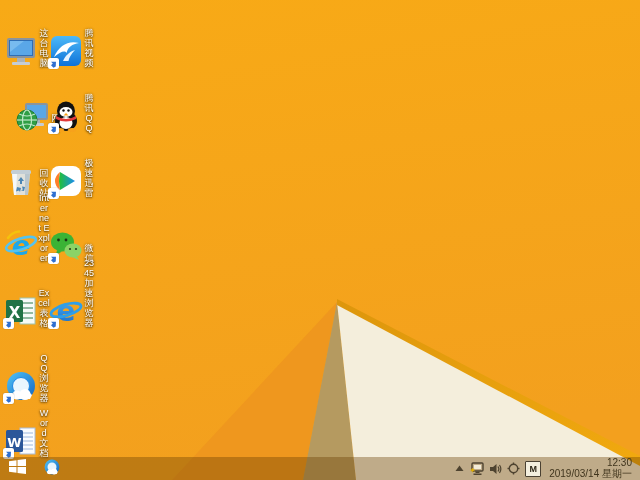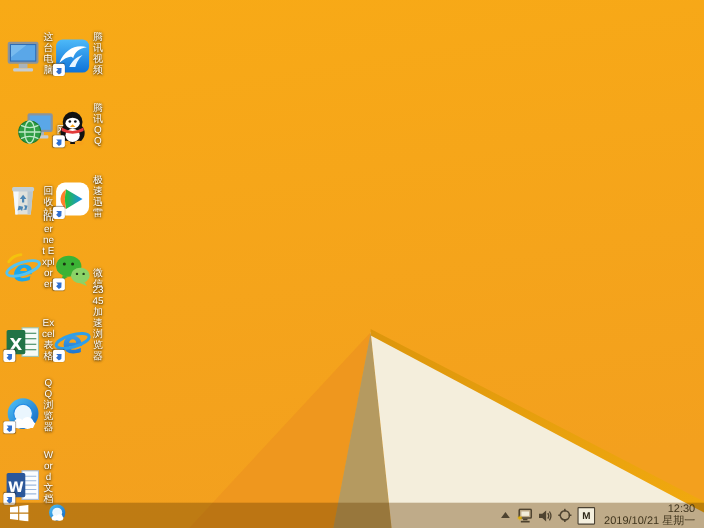--- a/index.html
+++ b/index.html
@@ -125,21 +125,21 @@
       </svg>
       <span class="badge">
         <svg width="9" height="9" viewBox="0 0 9 9">
             <path d="M1.5 7.5 L1.5 4 L4 4 L4 1.5 L7.5 5 L4 8.2 Z" fill="#2f6fd0" transform="rotate(-45 4.5 4.5)"></path>
           </svg>
       </span>
     </div>
     <div class="lbl">Excel表格</div>
   </div>
 
-  <div class="cell" style="left:4px;top:331px">
+  <div class="cell" style="left:4px;top:341px">
     <div class="ic">
       <svg width="34" height="34" viewBox="0 0 34 34">
         <defs>
             <linearGradient id="qbg1" x1="0" y1="0" x2="1" y2="1">
           <stop offset="0" stop-color="#4fc3f7"></stop>
               <stop offset="1" stop-color="#1464c0"></stop>
             </linearGradient>
           </defs>
         <circle cx="17" cy="17" r="14" fill="url(#qbg1)"></circle>
         <circle cx="17" cy="17" r="8.5" fill="#eaf6fe"></circle>
@@ -356,18 +356,18 @@
           <line x1="10" y1="6.5" x2="12.5" y2="6.5" stroke="#4e4330" stroke-width="1.4"></line>
         </svg>
       </div>
 
       <div id="ime-box">
         <span>M</span>
       </div>
 
       <div id="clock">
         <span>12:30</span>
-        <span>2019/10/21 星期一</span>
+        <span>2019/03/14 星期一</span>
       </div>
     </div>
   </div>
 
 </div>
 
 </body></html>

